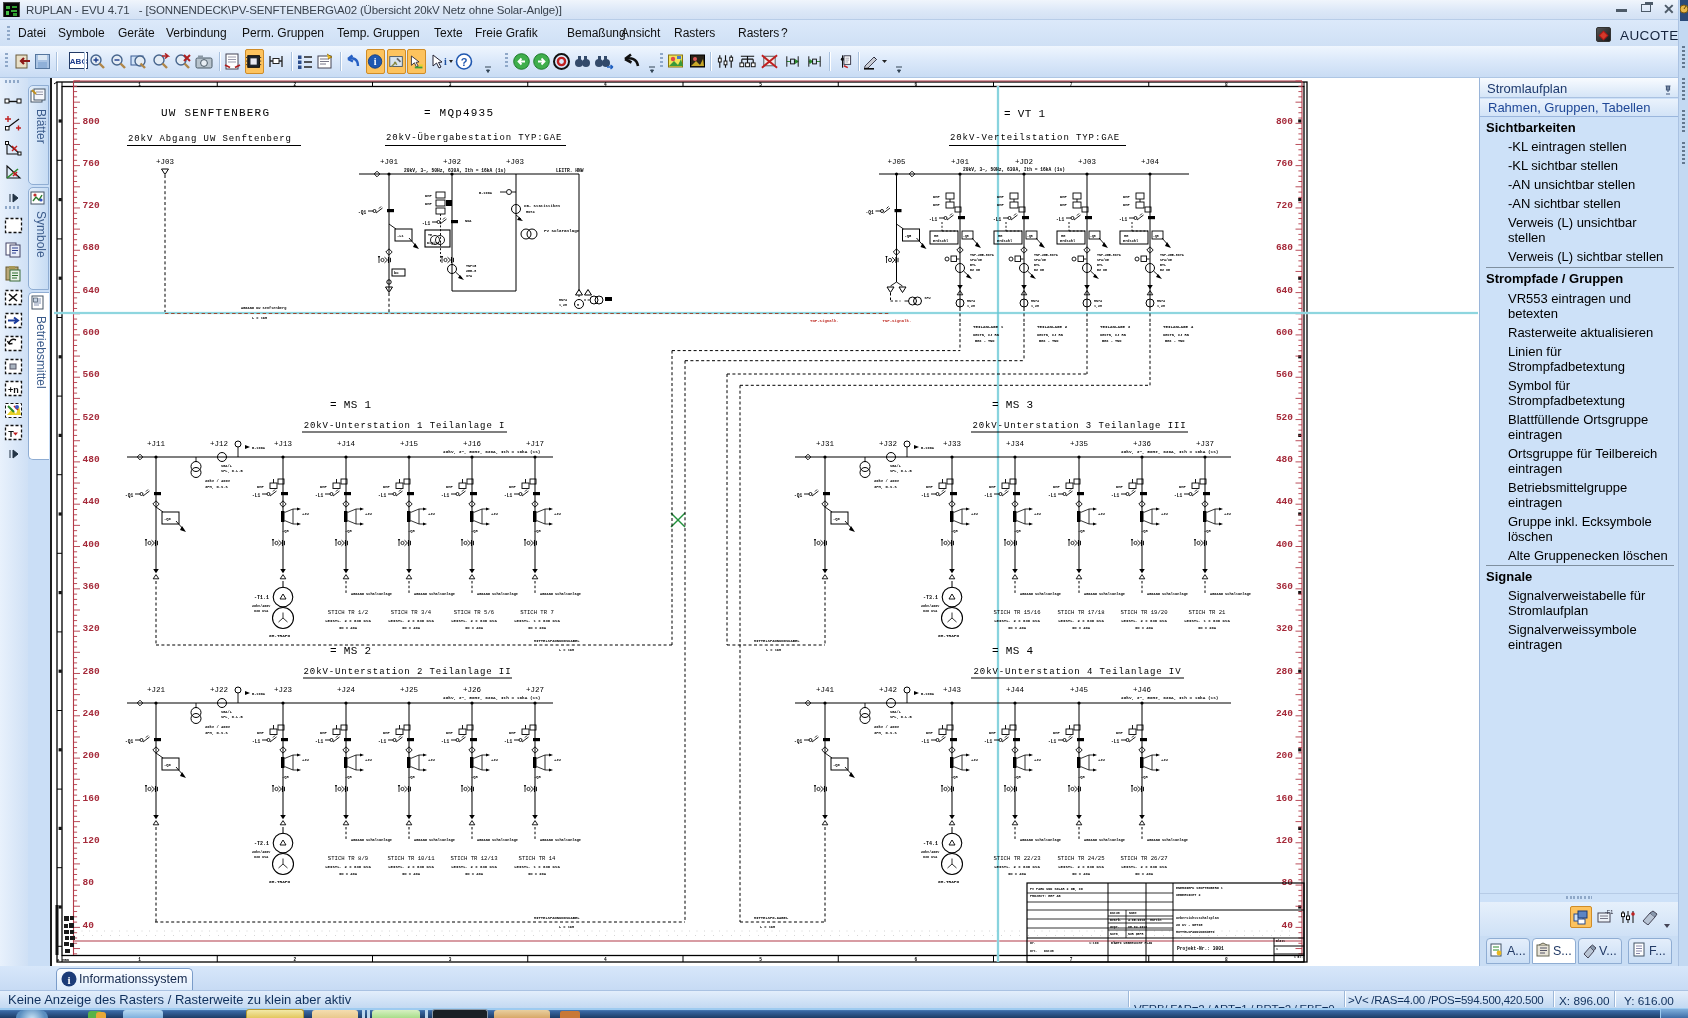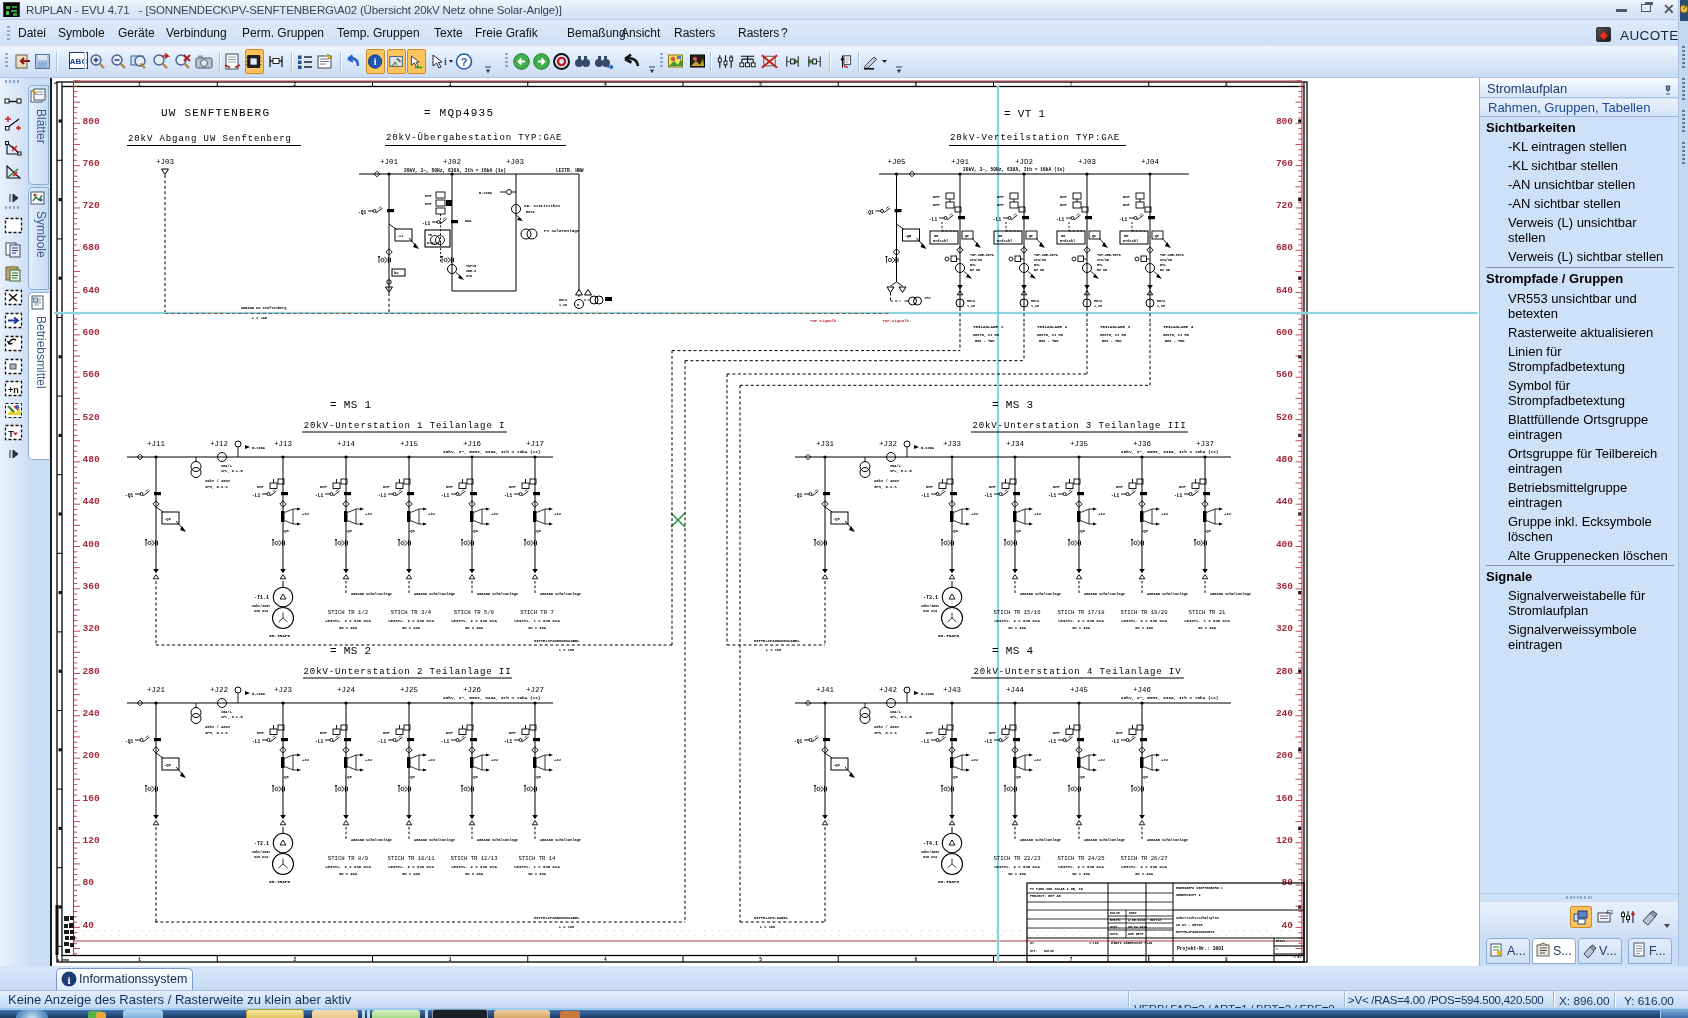--- a/index.html
+++ b/index.html
@@ -2220,21 +2220,21 @@
 <div class="pib" style="left:1486px;top:120px">Sichtbarkeiten</div>
 <div class="pit" style="left:1508px;top:139px">-KL eintragen stellen</div>
 <div class="pit" style="left:1508px;top:158px">-KL sichtbar stellen</div>
 <div class="pit" style="left:1508px;top:177px">-AN unsichtbar stellen</div>
 <div class="pit" style="left:1508px;top:196px">-AN sichtbar stellen</div>
 <div class="pit" style="left:1508px;top:215px">Verweis (L) unsichtbar</div>
 <div class="pit" style="left:1508px;top:230px">stellen</div>
 <div class="pit" style="left:1508px;top:249px">Verweis (L) sichtbar stellen</div>
 <div class="abs" style="left:1486px;top:267px;width:188px;height:1px;background:#7f8f9f"></div>
 <div class="pib" style="left:1486px;top:271px">Strompfade / Gruppen</div>
-<div class="pit" style="left:1508px;top:291px">VR553 unsichtbar und</div>
+<div class="pit" style="left:1508px;top:291px">VR553 eintragen und</div>
 <div class="pit" style="left:1508px;top:306px">betexten</div>
 <div class="pit" style="left:1508px;top:325px">Rasterweite aktualisieren</div>
 <div class="pit" style="left:1508px;top:344px">Linien für</div>
 <div class="pit" style="left:1508px;top:359px">Strompfadbetextung</div>
 <div class="pit" style="left:1508px;top:378px">Symbol für</div>
 <div class="pit" style="left:1508px;top:393px">Strompfadbetextung</div>
 <div class="pit" style="left:1508px;top:412px">Blattfüllende Ortsgruppe</div>
 <div class="pit" style="left:1508px;top:427px">eintragen</div>
 <div class="pit" style="left:1508px;top:446px">Ortsgruppe für Teilbereich</div>
 <div class="pit" style="left:1508px;top:461px">eintragen</div>

